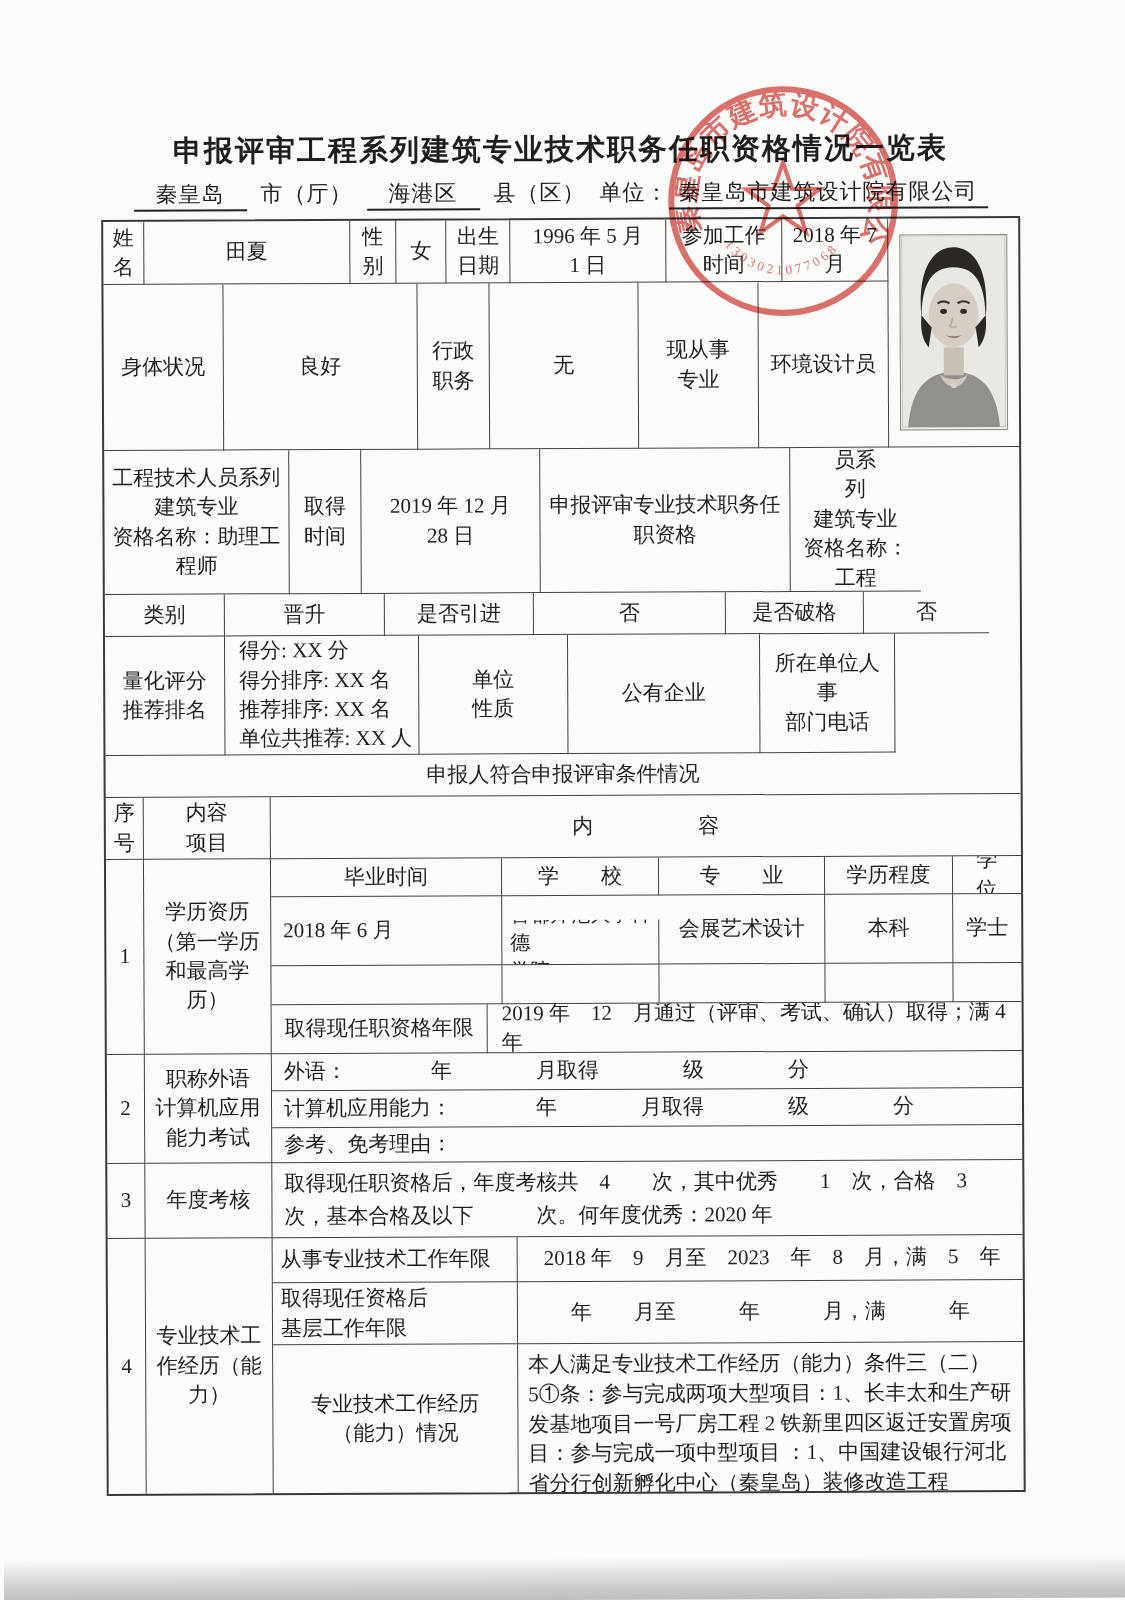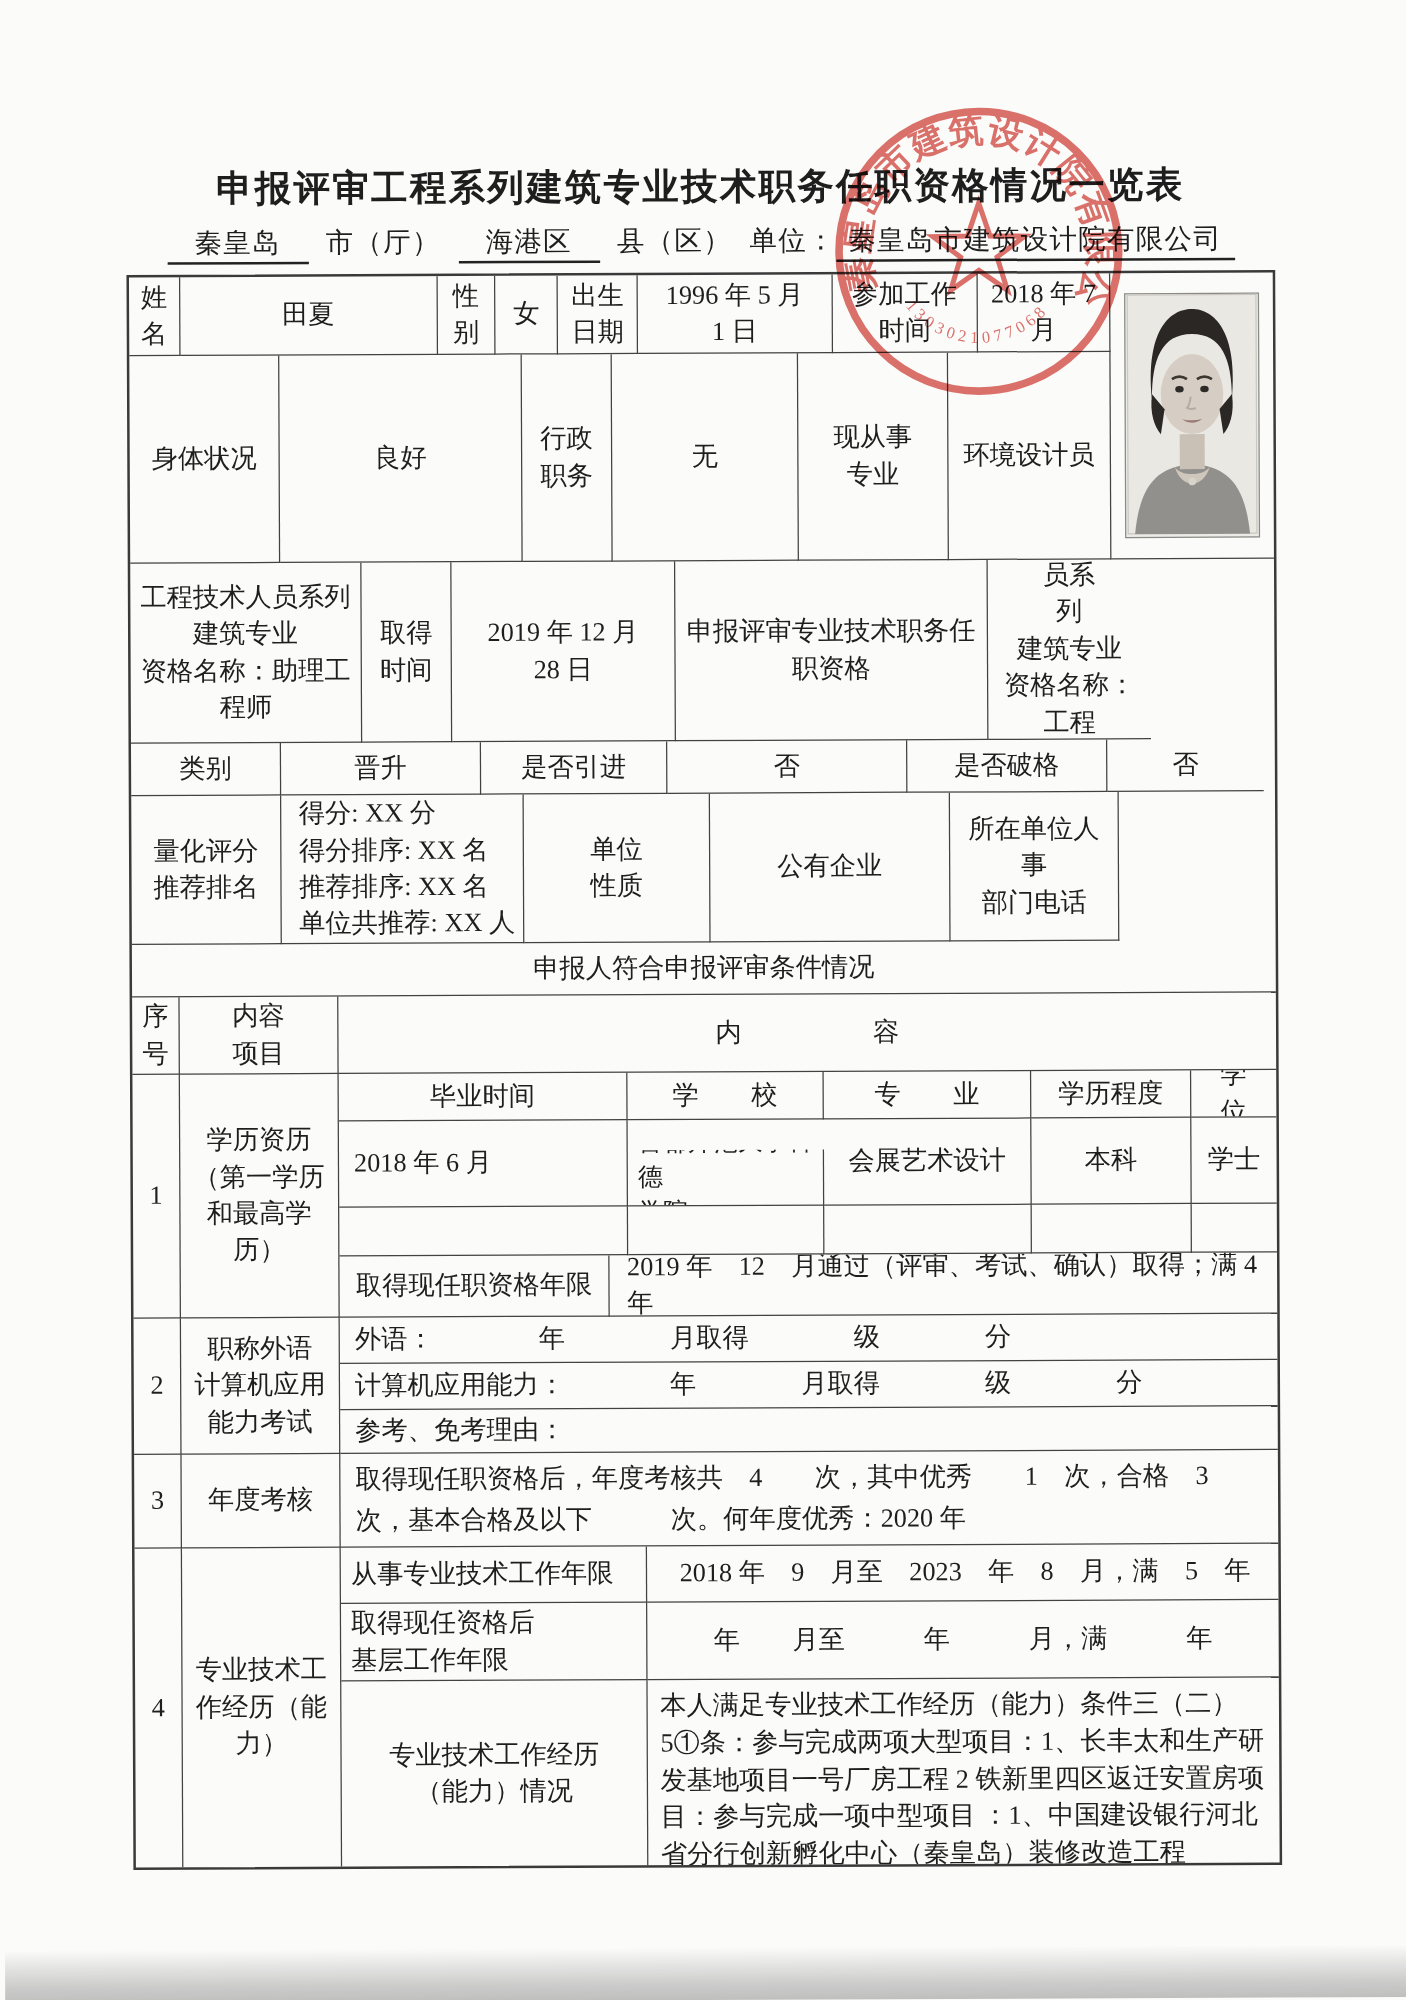--- a/index.html
+++ b/index.html
@@ -131,21 +131,21 @@
 建筑专业
 资格名称：工程
 师</div>
       </div>
 
       <div class="r" style="height:42px">
         <div class="c" style="width:120px">类别</div>
         <div class="c" style="width:160px">晋升</div>
         <div class="c" style="width:149px">是否引进</div>
         <div class="c" style="width:192px">否</div>
-        <div class="c" style="width:160px">是否破格</div>
+        <div class="c" style="width:138px">是否破格</div>
         <div class="c nbr" style="width:125px">否</div>
       </div>
 
       <div class="r" style="height:119px">
         <div class="c pre" style="width:120px">量化评分
 推荐排名</div>
         <div class="c pre left" style="width:194px; padding-left:14px;">得分: XX 分
 得分排序: XX 名
 推荐排序: XX 名
 单位共推荐: XX 人</div>

